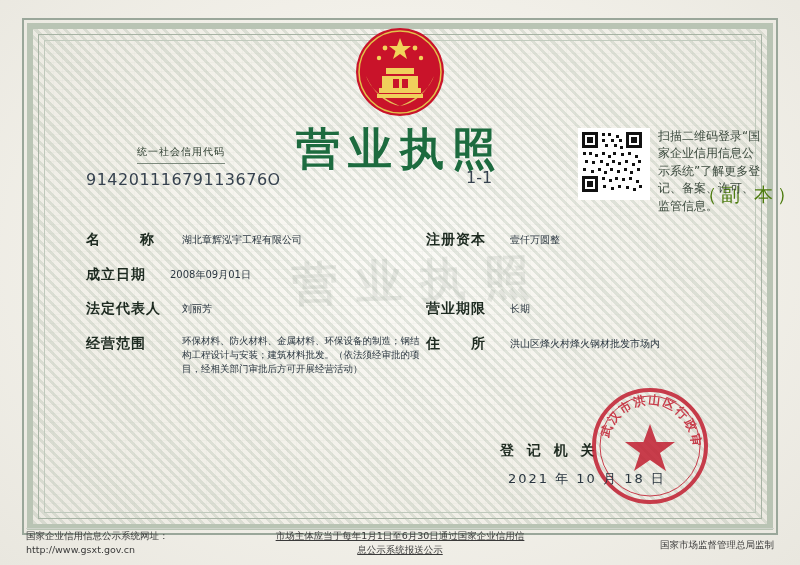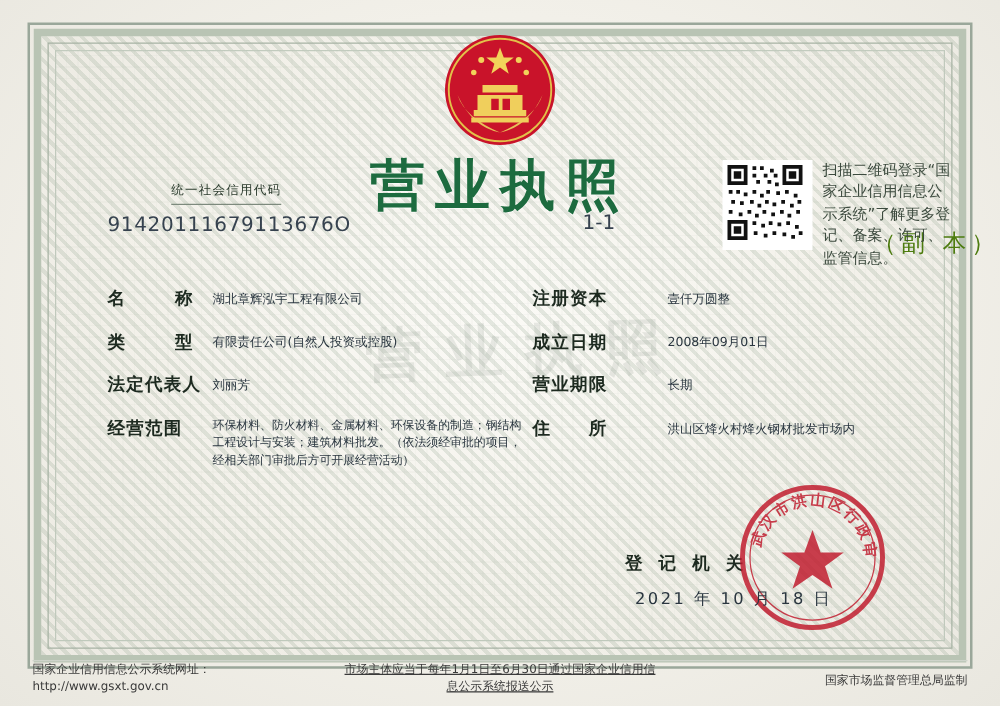--- a/index.html
+++ b/index.html
@@ -191,22 +191,22 @@
     position: absolute;
     left: 86px;
     top: 230px;
     width: 640px;
   }
   .field-row {
     display: flex;
     margin-bottom: 15px;
     align-items: flex-start;
   }
-  .col-left { width: 340px; display: flex; align-items: flex-start; }
-  .col-right { width: 300px; display: flex; align-items: flex-start; gap: 24px; }
+  .col-left { width: 340px; display: flex; align-items: flex-start; gap: 12px; }
+  .col-right { width: 300px; display: flex; align-items: flex-start; }
 
   .f-label {
     width: 84px;
     flex: 0 0 84px;
     font-size: 14px;
     font-weight: bold;
     color: #1d2a20;
     letter-spacing: 4px;
     line-height: 1.4;
   }
@@ -408,24 +408,20 @@
         <div class="f-label">名　　称</div>
         <div class="f-value">湖北章辉泓宇工程有限公司</div>
       </div>
       <div class="col-right">
         <div class="f-label wide">注册资本</div>
         <div class="f-value">壹仟万圆整</div>
       </div>
     </div>
 
     <div class="field-row">
-      <div class="col-left">
-        <div class="f-label">类　　型</div>
-        <div class="f-value">有限责任公司(自然人投资或控股)</div>
-      </div>
       <div class="col-right">
         <div class="f-label wide">成立日期</div>
         <div class="f-value">2008年09月01日</div>
       </div>
     </div>
 
     <div class="field-row">
       <div class="col-left">
         <div class="f-label wide">法定代表人</div>
         <div class="f-value">刘丽芳</div>

